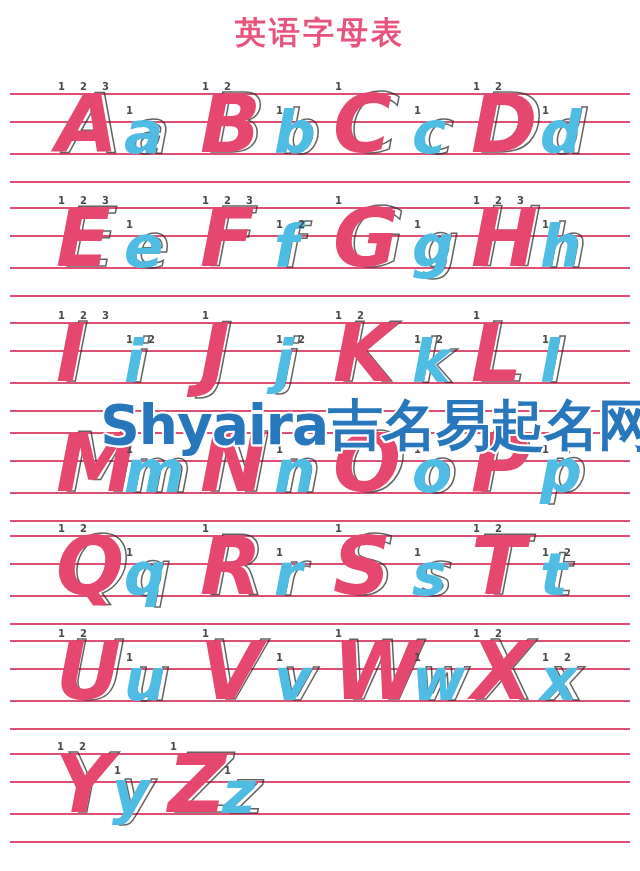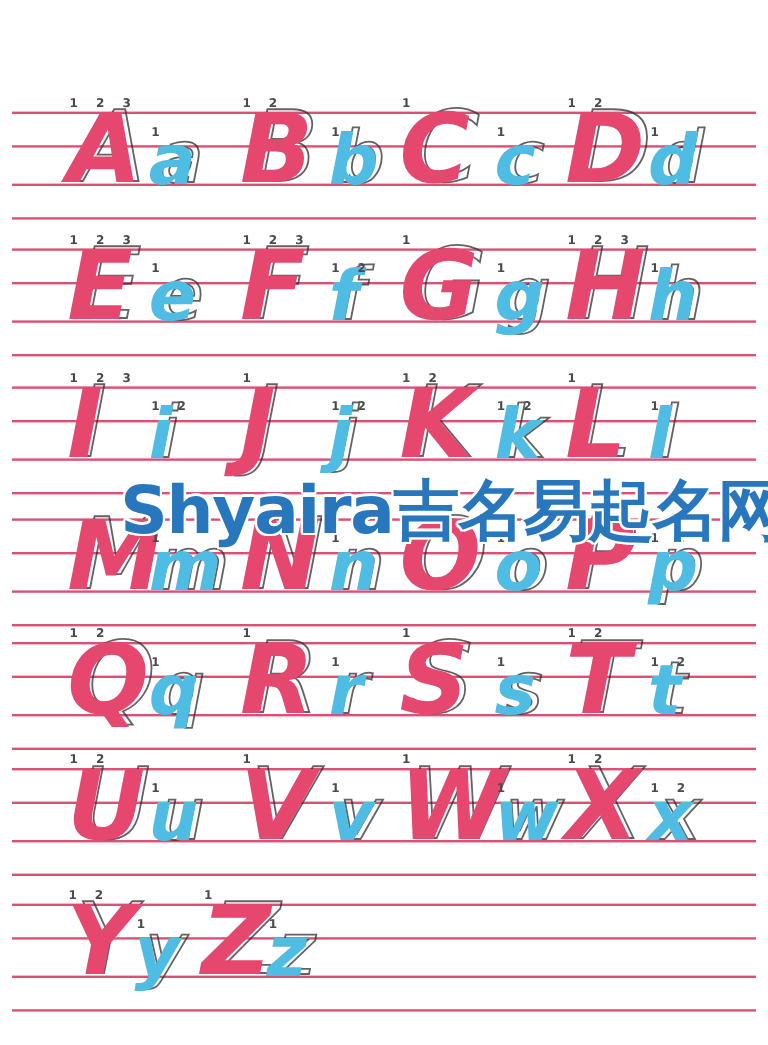--- a/index.html
+++ b/index.html
@@ -27,20 +27,21 @@
   #watermark{position:absolute;top:389px;left:12px;width:640px;text-align:right;
              font-size:55px;font-weight:bold;letter-spacing:-1px;z-index:50;
              text-shadow:2px 0 0 #fff,-2px 0 0 #fff,0 2px 0 #fff,0 -2px 0 #fff,
                          1.5px 1.5px 0 #fff,-1.5px -1.5px 0 #fff,
                          1.5px -1.5px 0 #fff,-1.5px 1.5px 0 #fff;}
 </style>
 </head>
 <body>
 
 <div id="page">
+  <div id="title-cn" style="color: rgb(232, 83, 124);">英语字母表</div>
   <div id="staff-area">
       <div class="staff-row" style="top: 93px;">
         <div class="staff-line" style="top: 0px; background: rgb(220, 80, 116);"></div>
         <div class="staff-line" style="top: 28px; background: rgb(220, 80, 116);"></div>
         <div class="staff-line" style="top: 60px; background: rgb(220, 80, 116);"></div>
         <div class="staff-line" style="top: 88px; background: rgb(220, 80, 116);"></div>
         <span class="ghost upper" style="left: 65px; top: -10px;">A</span>
         <span class="letter upper" style="left: 56px; top: -8px; color: rgb(229, 71, 111);">A</span>
         <span class="stroke-num" style="left: 58px; top: -12px; color: rgb(74, 74, 74);">1</span>
         <span class="stroke-num" style="left: 80px; top: -12px; color: rgb(74, 74, 74);">2</span>

